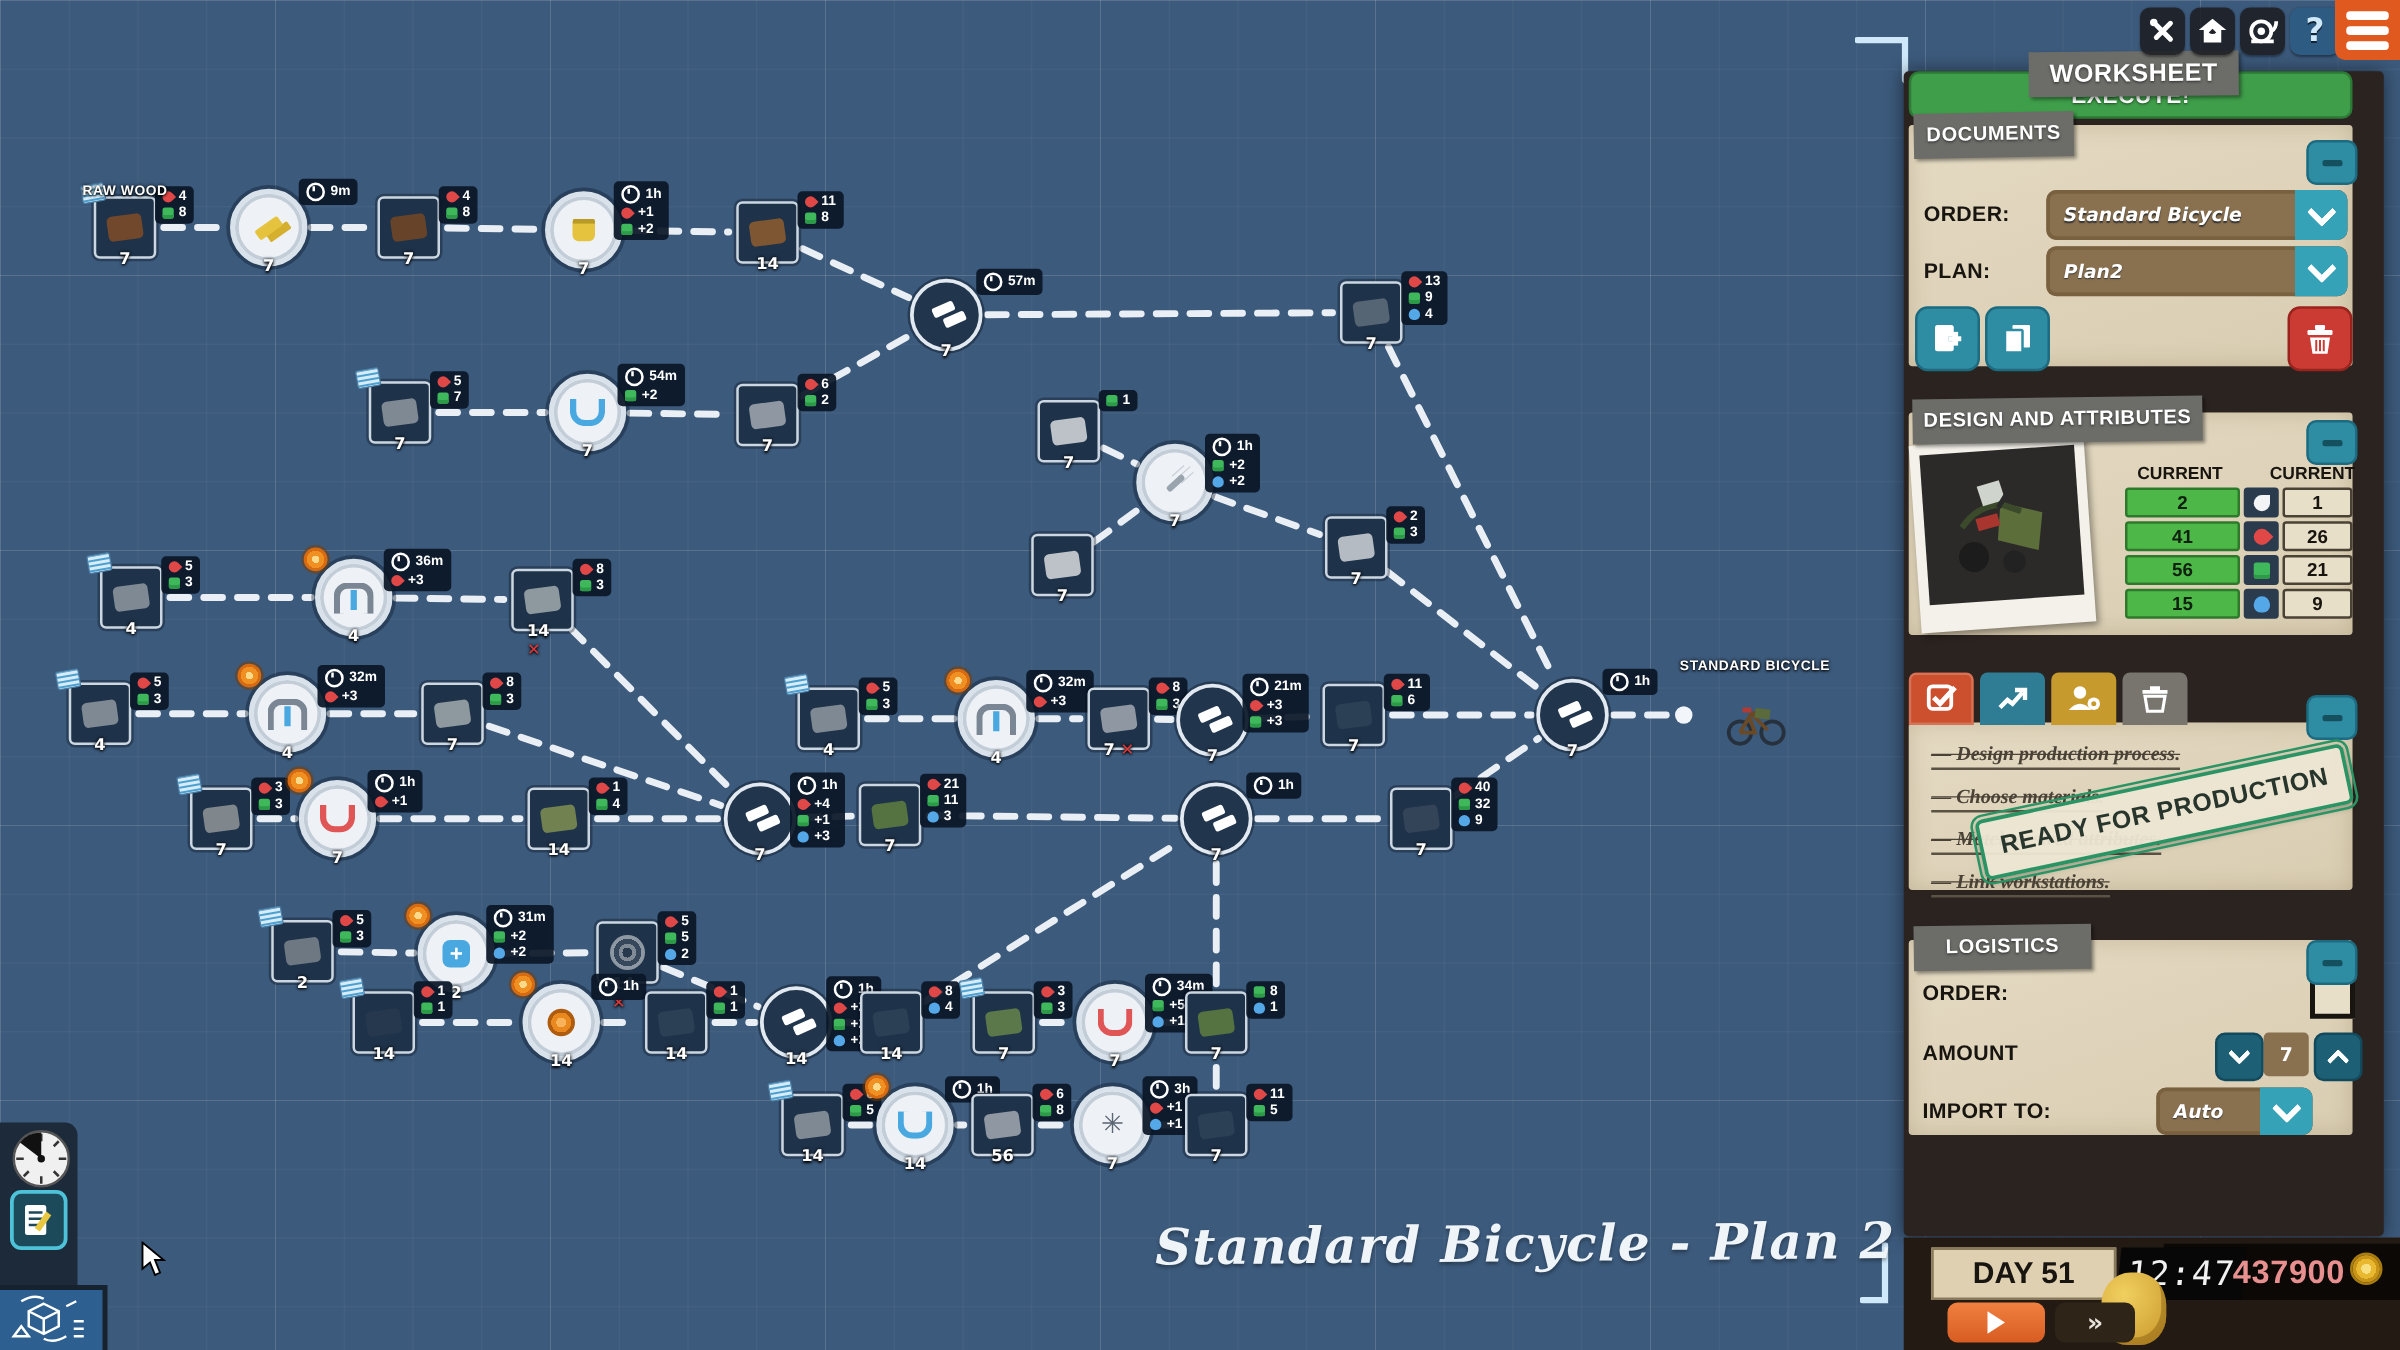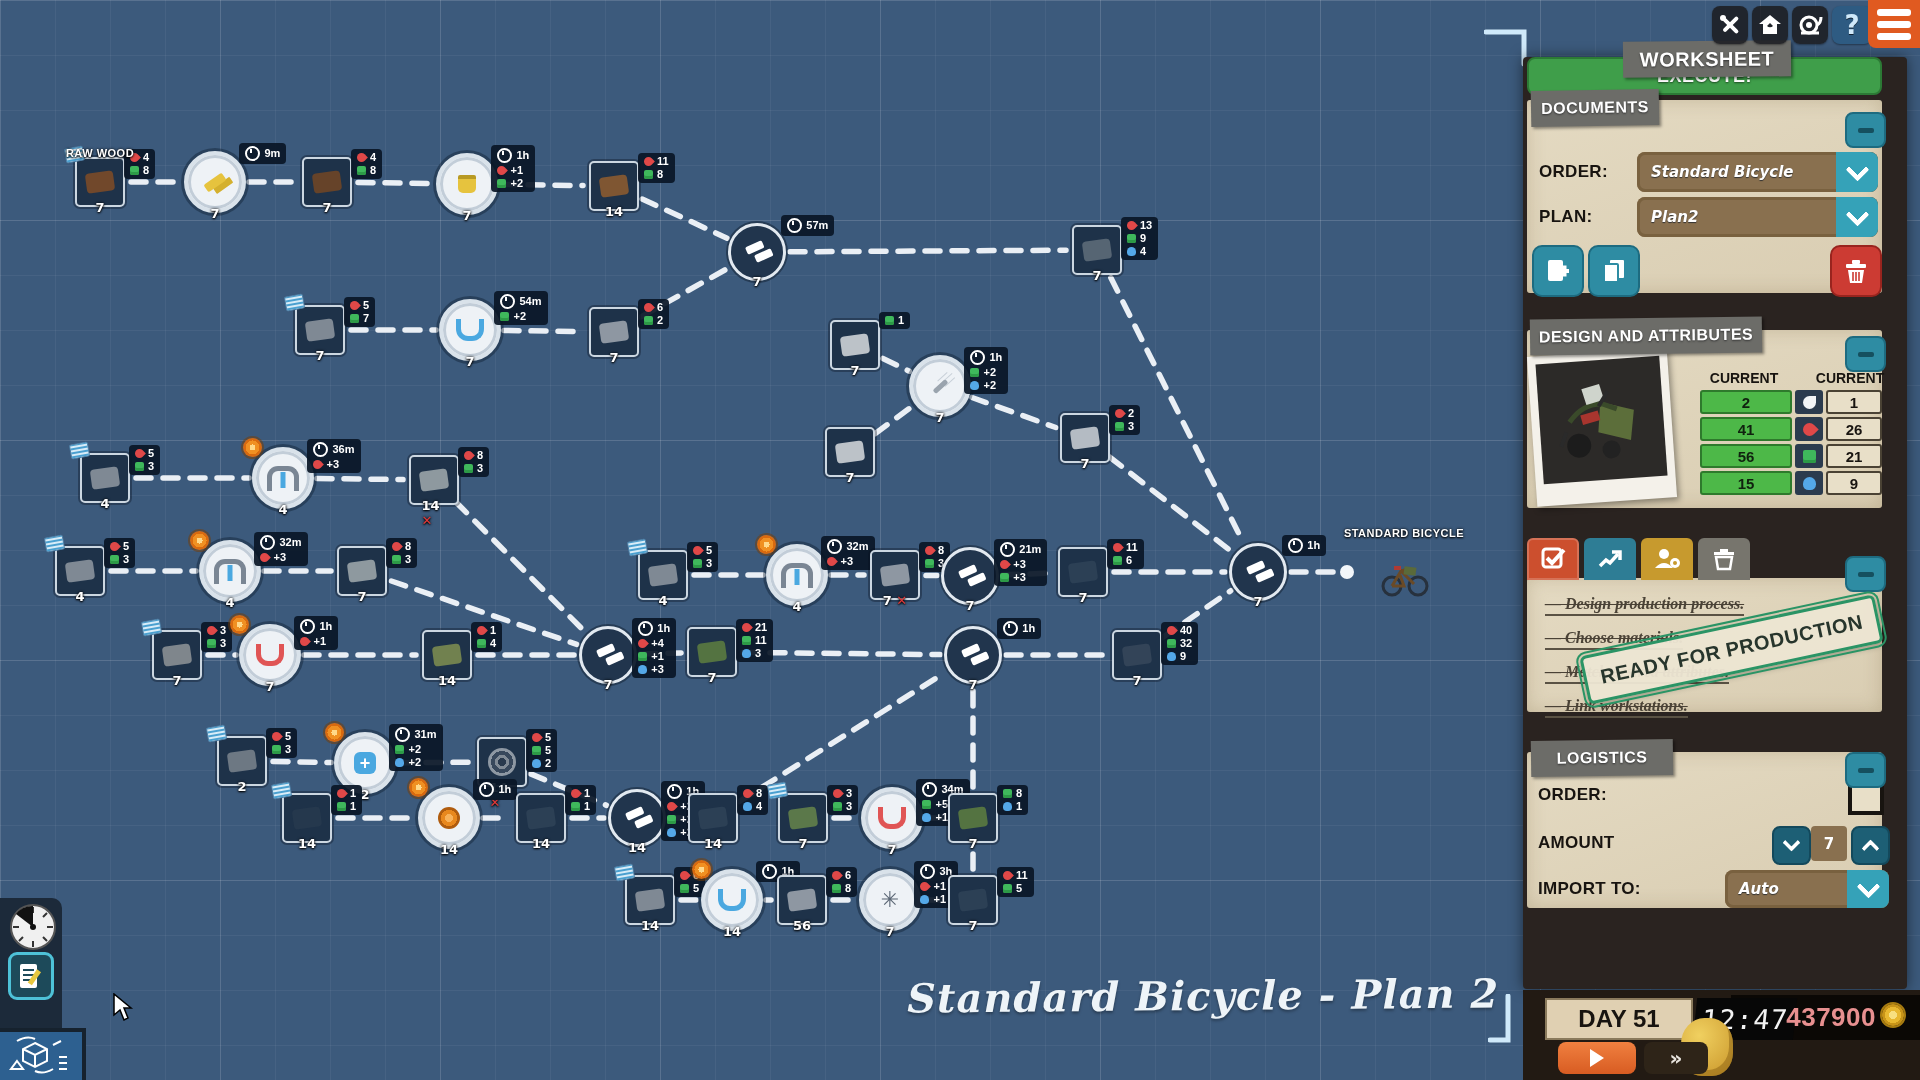--- a/index.html
+++ b/index.html
@@ -58,21 +58,21 @@
   .ic-drill i{position:absolute;left:50%;top:1px;transform:translateX(-50%);width:5px;height:16px;background:#4aa8e0;}
   .ic-spray{width:17px;height:5px;background:#9aa4ae;border-radius:2px;transform:rotate(-42deg);
     box-shadow:8px -6px 0 -2px #c8d0d8,11px -2px 0 -2px #c8d0d8,10px 3px 0 -2px #c8d0d8;}
   .ic-compass{color:#5a6674;font:400 22px "DejaVu Sans",sans-serif;line-height:1;}
   .ic-plus{width:22px;height:22px;background:#4aa8e0;border-radius:6px;color:#fff;
     font:900 18px/22px "Liberation Sans",sans-serif;text-align:center;}
   .ic-gearo{width:22px;height:22px;border-radius:50%;background:radial-gradient(#f8b25a 0 4px,#e8881e 4px 8px,#b05c0e 8px);}
   
   .maplabel{position:absolute;transform:translate(-50%,0);color:#fff;font:700 11px "Liberation Sans",sans-serif;
     letter-spacing:.5px;text-shadow:0 1px 2px #000,0 0 3px #000;z-index:5;white-space:nowrap;}
-  #plan-title{right:421px;top:972px;text-align:left;z-index:3;color:#eef4f8;}
+  #plan-title{right:404px;top:972px;text-align:left;z-index:3;color:#eef4f8;}
   #plan-title .t{font:700 italic 40px "DejaVu Serif",serif;letter-spacing:1px;text-shadow:0 2px 3px rgba(0,0,0,.35);transform:rotate(-.5deg);}
   #plan-title .s{font:700 italic 15px "DejaVu Sans",sans-serif;margin-top:-4px;padding-right:6px;opacity:.95;}
   .bracket{position:absolute;z-index:2;}
   
   .tbtn{position:absolute;top:6px;width:36px;height:38px;background:rgba(28,30,34,.88);border-radius:8px;
     display:flex;align-items:center;justify-content:center;z-index:20;box-shadow:0 1px 2px rgba(0,0,0,.4);}
   .tbtn.lit{background:#2e5b82;}
   .tbtn.help{font:900 26px "DejaVu Sans",sans-serif;color:#cfe9fa;text-shadow:0 1px 0 #123;}
   #menu-btn{position:absolute;right:0;top:0;width:52px;height:48px;background:#e05a20;border-radius:0 0 0 8px;
     display:flex;flex-direction:column;gap:5px;align-items:center;justify-content:center;z-index:20;}
@@ -954,21 +954,21 @@
     <div class="checkbox" style="left:325px;top:722px"></div>
     <div class="plabel" style="left:15px;top:776px">AMOUNT</div>
     <div class="stepbtn" style="left:249px;top:769px">
         <span class="chevi" style="border-width:4px;width:9px;height:9px"></span>
       </div>
     <div class="stepfield" style="left:288px;top:769px">7</div>
     <div class="stepbtn" style="left:328px;top:769px">
         <span class="chevi up" style="border-width:4px;width:9px;height:9px"></span>
       </div>
     <div class="plabel" style="left:15px;top:822px">IMPORT TO:</div>
-    <div class="drop" style="left:202px;top:813px;width:164px;height:38px">
+    <div class="drop" style="left:202px;top:813px;width:125px;height:38px">
       <span class="val">Auto</span>
       <span class="chev" style="height:38px">
           <span class="chevi"></span>
         </span>
     </div>
     <div id="execute">EXECUTE!</div>
   <div class="wtab" style="left: 4px; top: 481px; background: rgb(204, 79, 46); box-shadow: rgba(255, 255, 255, 0.2) 0px 0px 0px 2px inset;">
         <svg width="26" height="26">
           <rect x="3" y="3" width="18" height="18" rx="3" fill="none" stroke="#fff" stroke-width="3"></rect>
           <path d="M7 12 l5 5 L24 4" stroke="#fff" stroke-width="4" fill="none"></path>

